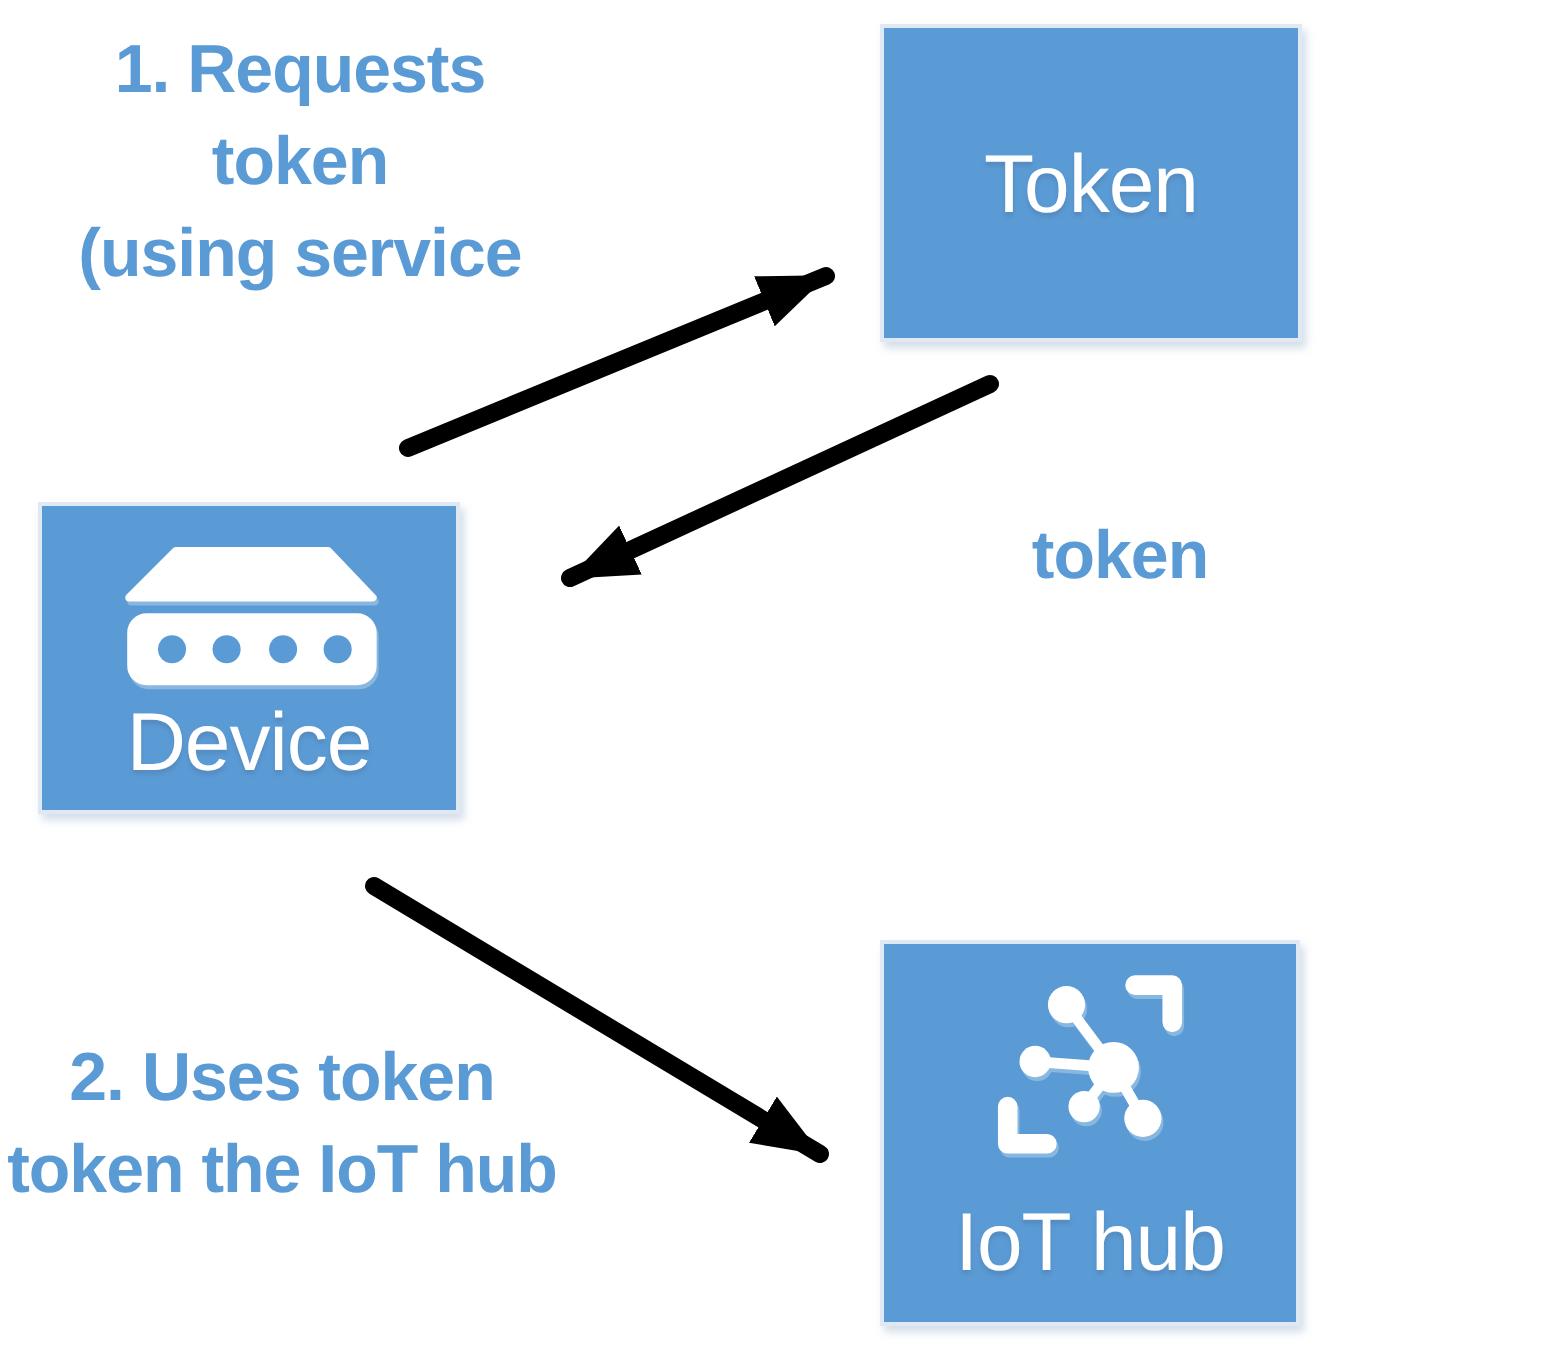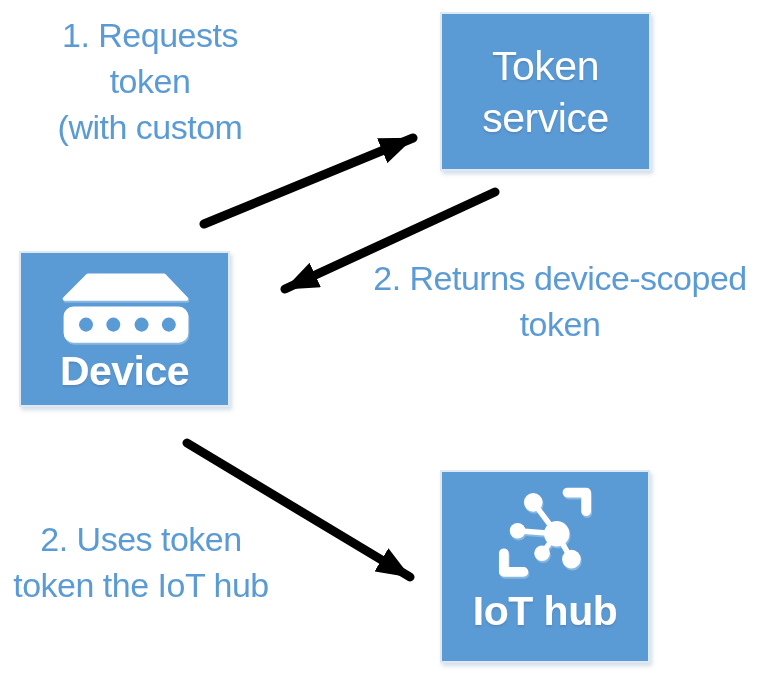--- a/index.html
+++ b/index.html
@@ -52,34 +52,35 @@
     left: 440px; top: 12px; width: 211px; height: 159px;
     display: flex; flex-direction: column; justify-content: center; align-items: center;
   }
   .node-device {
     left: 19px; top: 251px; width: 211px; height: 156px;
   }
   .node-iot-hub {
     left: 440px; top: 470px; width: 210px; height: 193px;
   }
   .node-bottom-label {
-    position: absolute; left: 0; right: 0; bottom: 8px; font-weight: bold;
+    position: absolute; left: 0; right: 0; bottom: 8px;
   }
-  .node-iot-hub .node-bottom-label { bottom: 24px; }
+  .node-iot-hub .node-bottom-label { bottom: 14px; }
   .icon-svg {
     position: absolute; left: 0; top: 0; width: 100%; height: 100%;
     filter: drop-shadow(1.5px 2px 0 rgba(255,255,255,0.28));
   }
   .step-label {
     position: absolute;
     color: var(--label-blue);
     font-size: 34px;
     line-height: 46px;
     letter-spacing: -0.5px;
     text-align: center;
+    font-weight: bold;
   }
   .step-label div { white-space: nowrap; }
   .step1-label { left: 6px;   top: 12px;  width: 288px; }
   .step2-label { left: 340px; top: 255px; width: 440px; }
   .step3-label { left: 0px;   top: 516px; width: 282px; }
 </style>
 </head>
 <body>
 
 <div class="canvas">
@@ -90,21 +91,20 @@
         <path d="M0,0 L3.8,1.5 L0,3 Z" fill="#000000"></path>
       </marker>
     </defs>
     <line marker-end="url(#arrowhead)" x1="204" y1="224" x2="413" y2="138"></line>
     <line marker-end="url(#arrowhead)" x1="495" y1="192" x2="285" y2="289"></line>
     <line marker-end="url(#arrowhead)" x1="187" y1="443" x2="410" y2="577"></line>
   </svg>
 
   <div class="node node-token-service">
     <div class="box-label">Token</div>
-    <div class="box-label">service</div>
   </div>
 
   <div class="node node-device">
     <svg class="icon-svg" viewBox="0 0 211 156">
       <g fill="#ffffff" stroke="#ffffff" stroke-width="4" stroke-linejoin="round">
         <polygon points="68,23 146,23 169,47 44,47"></polygon>
         <rect x="45" y="57" width="124" height="33" rx="8"></rect>
       </g>
       <g fill="#5b9bd5" stroke="none">
         <circle cx="66" cy="73.5" r="7.2"></circle>
@@ -135,25 +135,24 @@
         <polyline points="128,21 147,21 147,40"></polyline>
         <polyline points="63,83 63,102 83,102"></polyline>
       </g>
     </svg>
     <div class="box-label node-bottom-label">IoT hub</div>
   </div>
 
   <div class="step-label step1-label">
     <div>1. Requests</div>
     <div>token</div>
-    <div>(with custom</div>
+    <div>(using service</div>
   </div>
 
   <div class="step-label step2-label">
-    <div>2. Returns device-scoped</div>
     <div>token</div>
   </div>
 
   <div class="step-label step3-label">
     <div>2. Uses token</div>
     <div>token the IoT hub</div>
   </div>
 
 </div>
 

